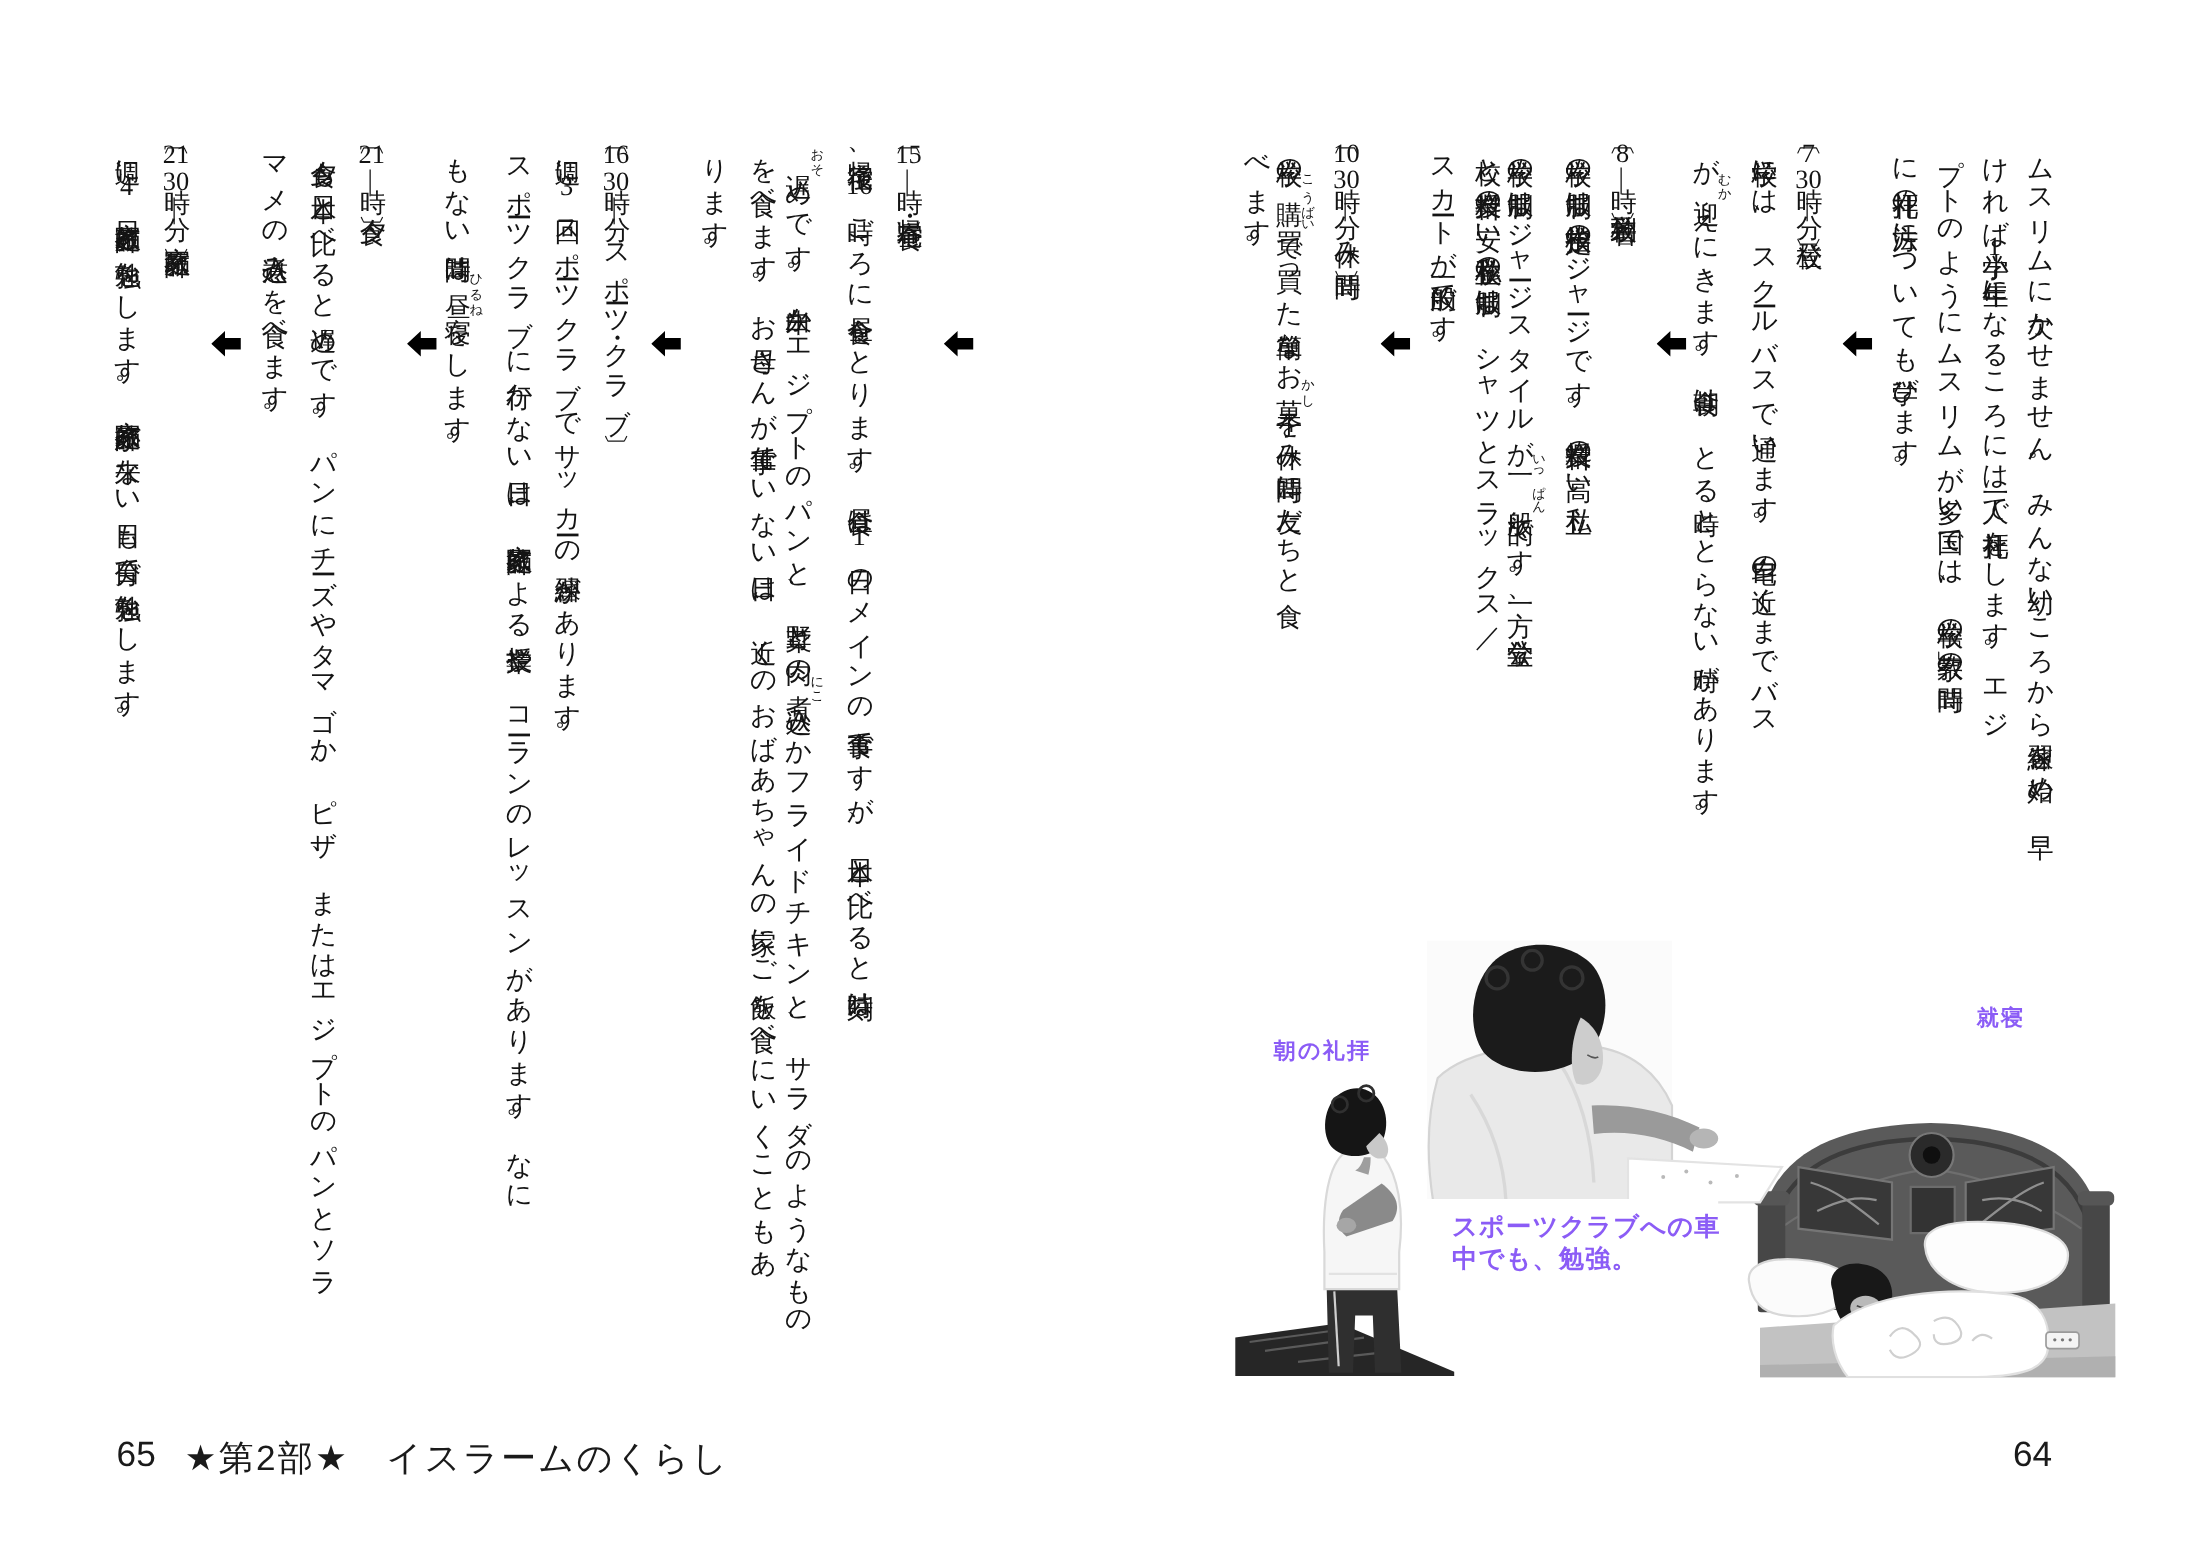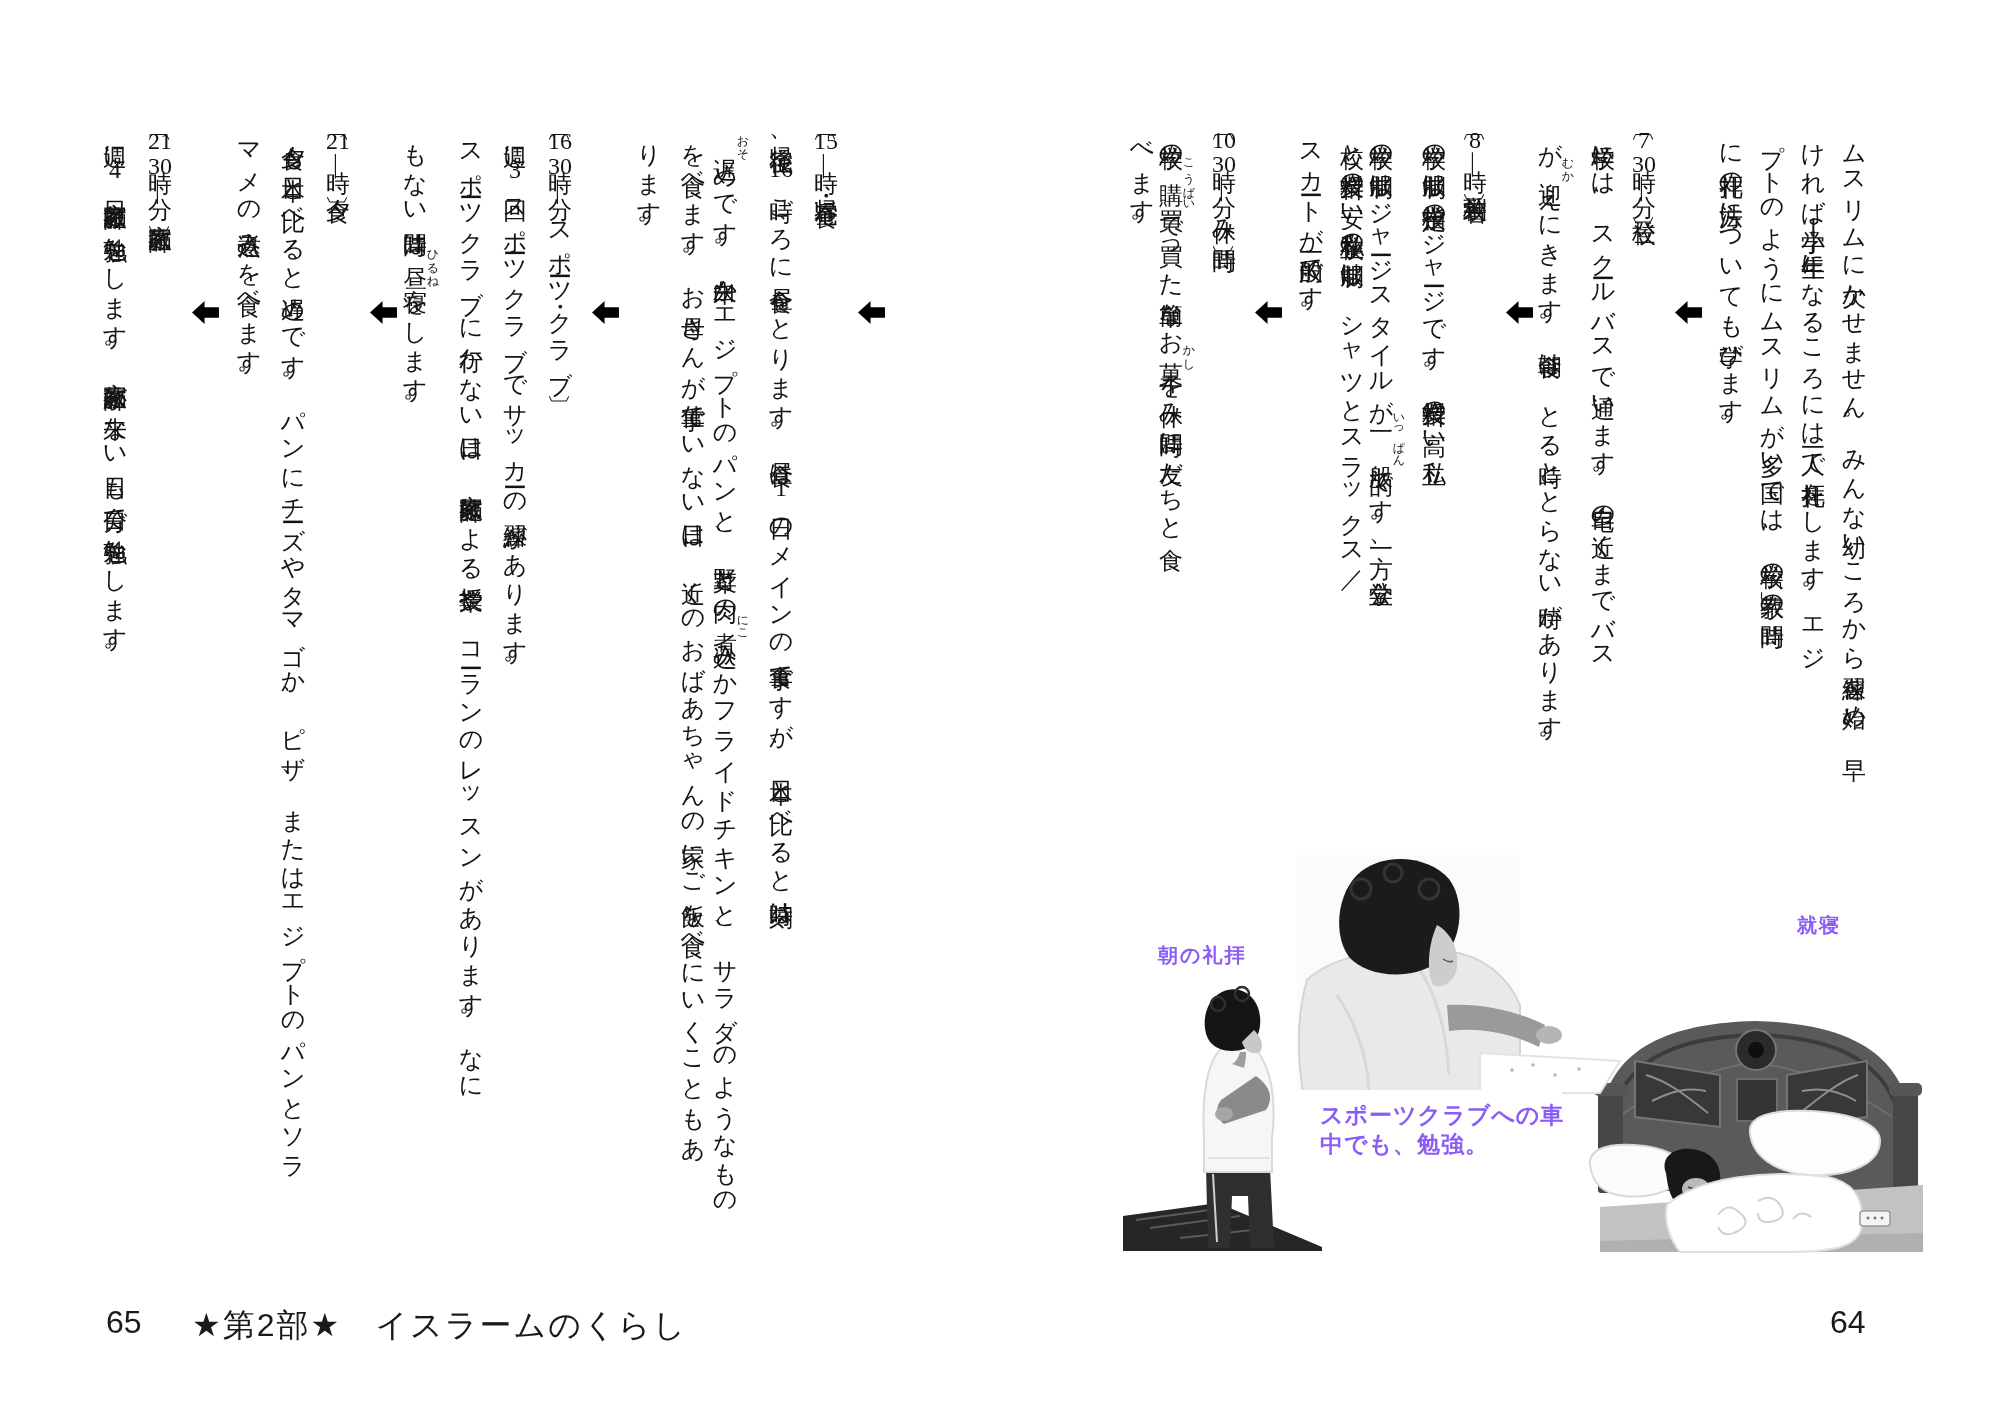--- a/index.html
+++ b/index.html
@@ -50,21 +50,21 @@
   #caption-sleep{left:1797px;top:912px;}
   #caption-car{left:1320px;top:1103px;font-size:23px;line-height:29px;letter-spacing:1px;}
 
   
   .footer{
     position:absolute;z-index:5;
     font-family:"Liberation Sans","DejaVu Sans",sans-serif;
     color:#1a1a1a;font-size:32px;white-space:nowrap;
   }
   #footer-left-num{left:106px;top:1304px;}
-  #footer-left-title{left:192px;top:1304px;letter-spacing:2px;text-align:center;}
+  #footer-left-title{left:168px;top:1304px;letter-spacing:2px;text-align:center;}
   #footer-right-num{left:1830px;top:1304px;}
 </style>
 </head>
 <body>
 
 <div id="right-text" class="vtext">
     <div class="line">ムスリムに欠かせません。みんな幼いころから練習を始め、早</div>
     <div class="line">ければ小学<span class="tcy">1</span>年生になるころには一人で礼拝をします。エジ</div>
     <div class="line">プトのようにムスリムが多い国では、学校の「宗教」の時間</div>
     <div class="line">に礼拝の方法についても学びます。</div>

